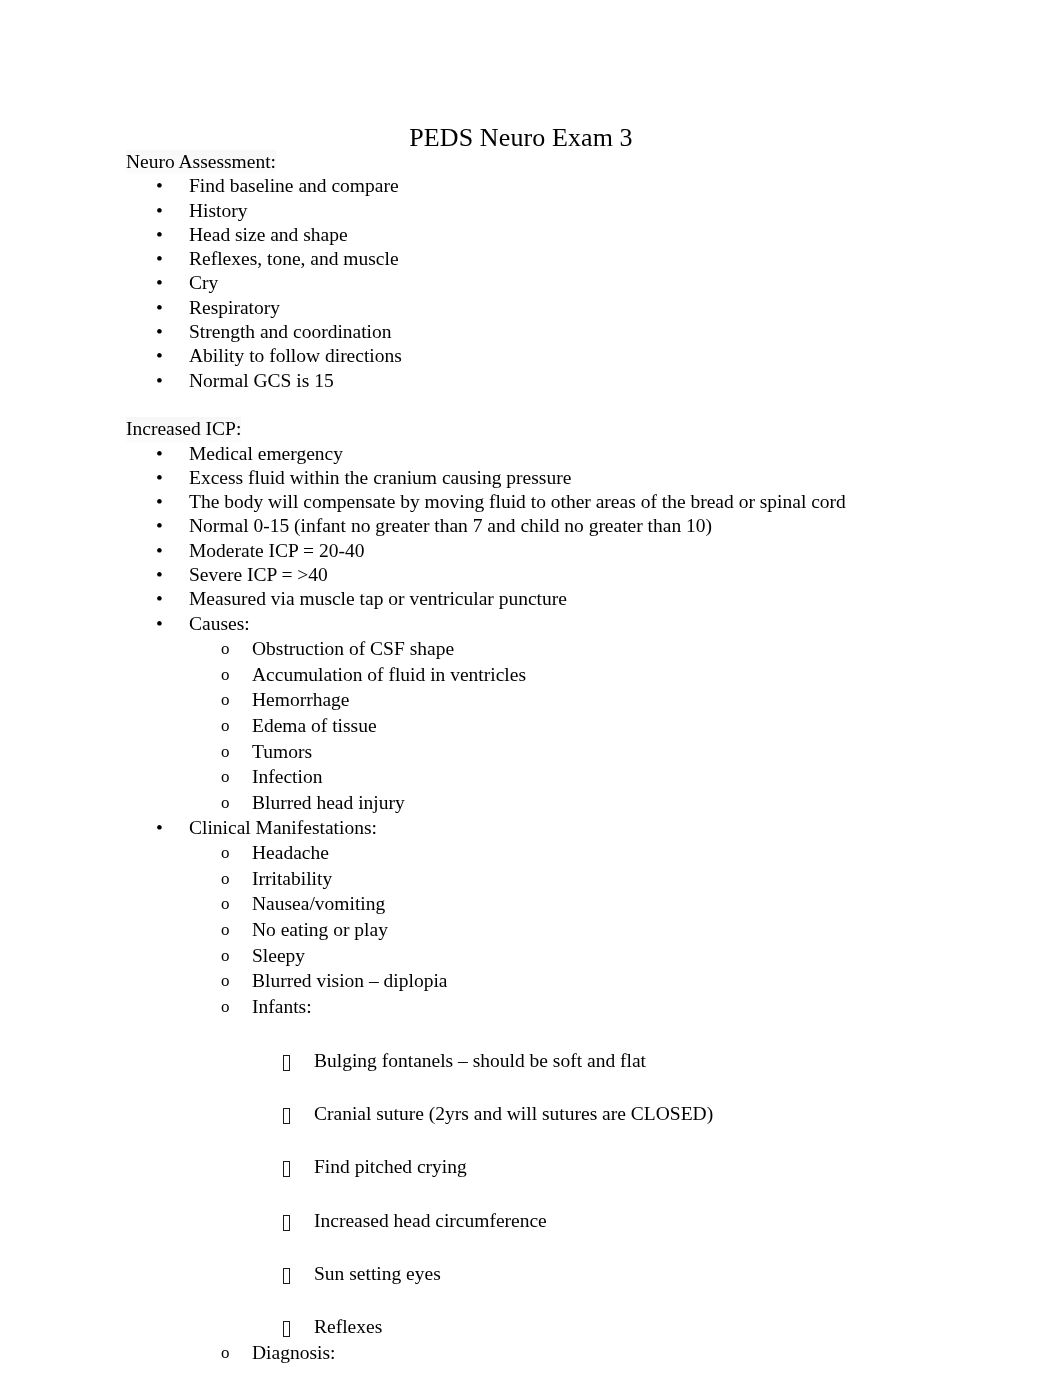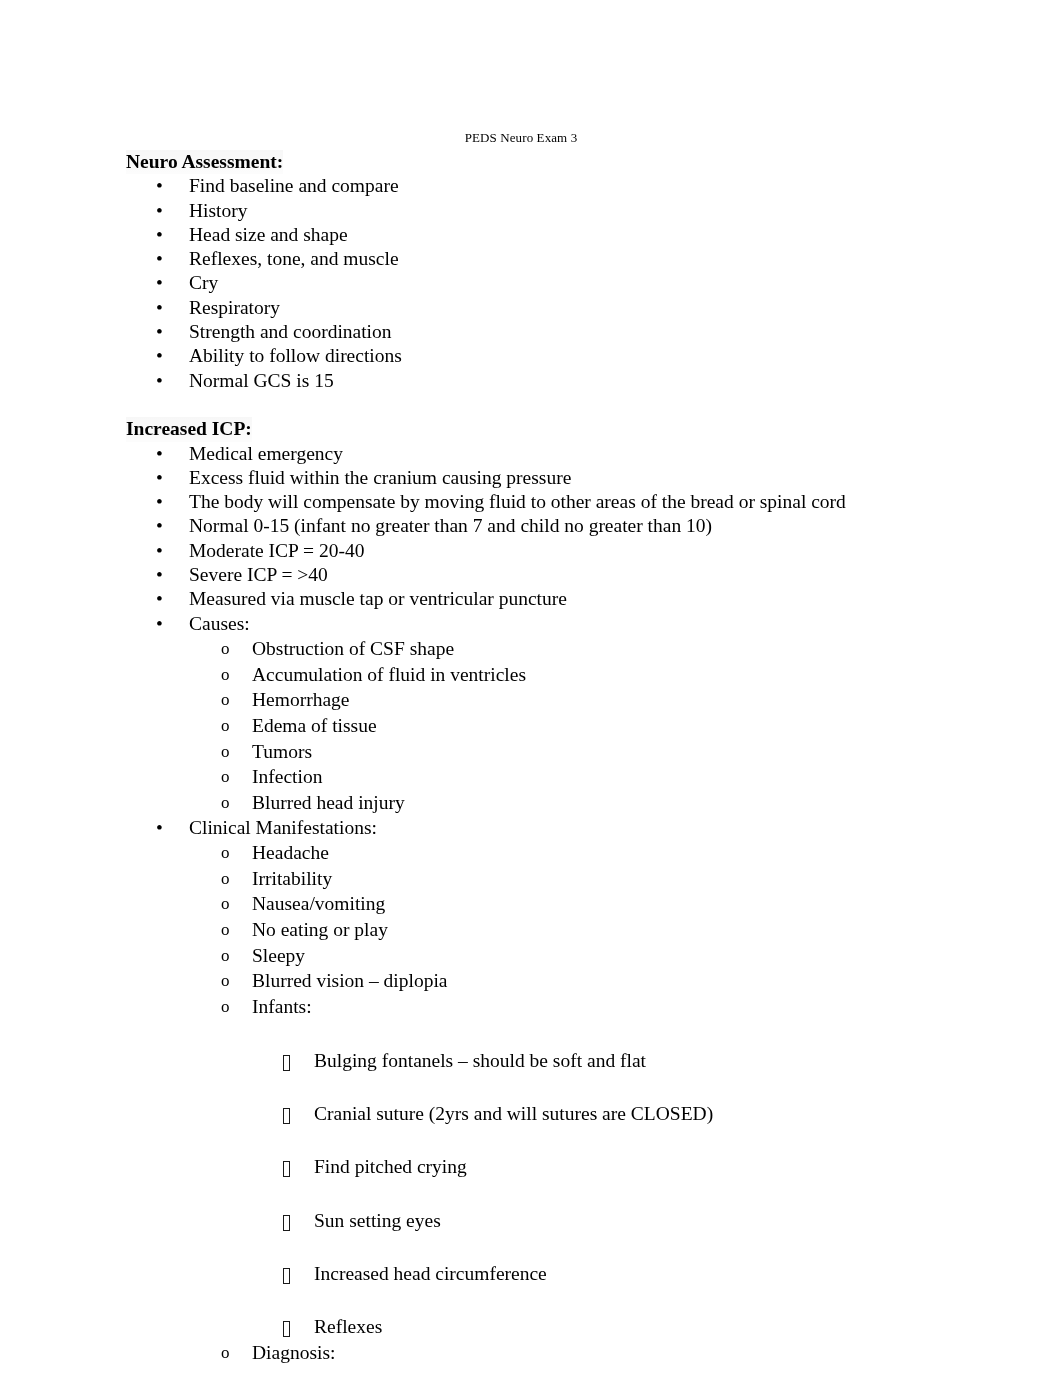--- a/index.html
+++ b/index.html
@@ -24,21 +24,21 @@
     height: 1377px;
     background: #ffffff;
     overflow: hidden;
   }
   .doc-title {
     position: absolute;
     left: 0;
     top: 126px;
     width: 1042px;
     text-align: center;
-    font-size: 13px;
+    font-size: 26px;
     line-height: 24px;
     letter-spacing: 0.1px;
   }
   .body-flow {
     position: absolute;
     left: 126px;
     top: 150px;
     width: 880px;
   }
   .heading {
@@ -46,21 +46,20 @@
     line-height: 24.3px;
     margin: 0;
     padding: 0;
     position: relative;
     white-space: nowrap;
     display: inline-block;
     background: linear-gradient(to bottom, rgba(0,0,0,0.030), rgba(0,0,0,0.012));
   }
   .heading-row {
     height: 24.3px;
-    font-weight: bold;
   }
   .spacer {
     height: 24.3px;
   }
   
   .li {
     position: relative;
     margin: 0;
     padding: 0;
     white-space: nowrap;
@@ -159,20 +158,20 @@
       <div class="li lvl2"><span class="marker">o</span><span class="txt">Headache</span></div>
       <div class="li lvl2"><span class="marker">o</span><span class="txt">Irritability</span></div>
       <div class="li lvl2"><span class="marker">o</span><span class="txt">Nausea/vomiting</span></div>
       <div class="li lvl2"><span class="marker">o</span><span class="txt">No eating or play</span></div>
       <div class="li lvl2"><span class="marker">o</span><span class="txt">Sleepy</span></div>
       <div class="li lvl2"><span class="marker">o</span><span class="txt">Blurred vision – diplopia</span></div>
       <div class="li lvl2"><span class="marker">o</span><span class="txt">Infants:</span></div>
       <div class="li lvl3"><span class="marker"><span class="notdef-box"></span></span><span class="txt">Bulging fontanels – should be soft and flat</span></div>
       <div class="li lvl3"><span class="marker"><span class="notdef-box"></span></span><span class="txt">Cranial suture (2yrs and will sutures are CLOSED)</span></div>
       <div class="li lvl3"><span class="marker"><span class="notdef-box"></span></span><span class="txt">Find pitched crying</span></div>
+      <div class="li lvl3"><span class="marker"><span class="notdef-box"></span></span><span class="txt">Increased head circumference</span></div>
       <div class="li lvl3"><span class="marker"><span class="notdef-box"></span></span><span class="txt">Sun setting eyes</span></div>
-      <div class="li lvl3"><span class="marker"><span class="notdef-box"></span></span><span class="txt">Increased head circumference</span></div>
       <div class="li lvl3"><span class="marker"><span class="notdef-box"></span></span><span class="txt">Reflexes</span></div>
       <div class="li lvl2"><span class="marker">o</span><span class="txt">Diagnosis:</span></div>
       <div class="li lvl3"><span class="marker"><span class="notdef-box"></span></span><span class="txt">Cushing’s Triad –</span></div>
     </div>
 
 </div>
 
 </body></html>

